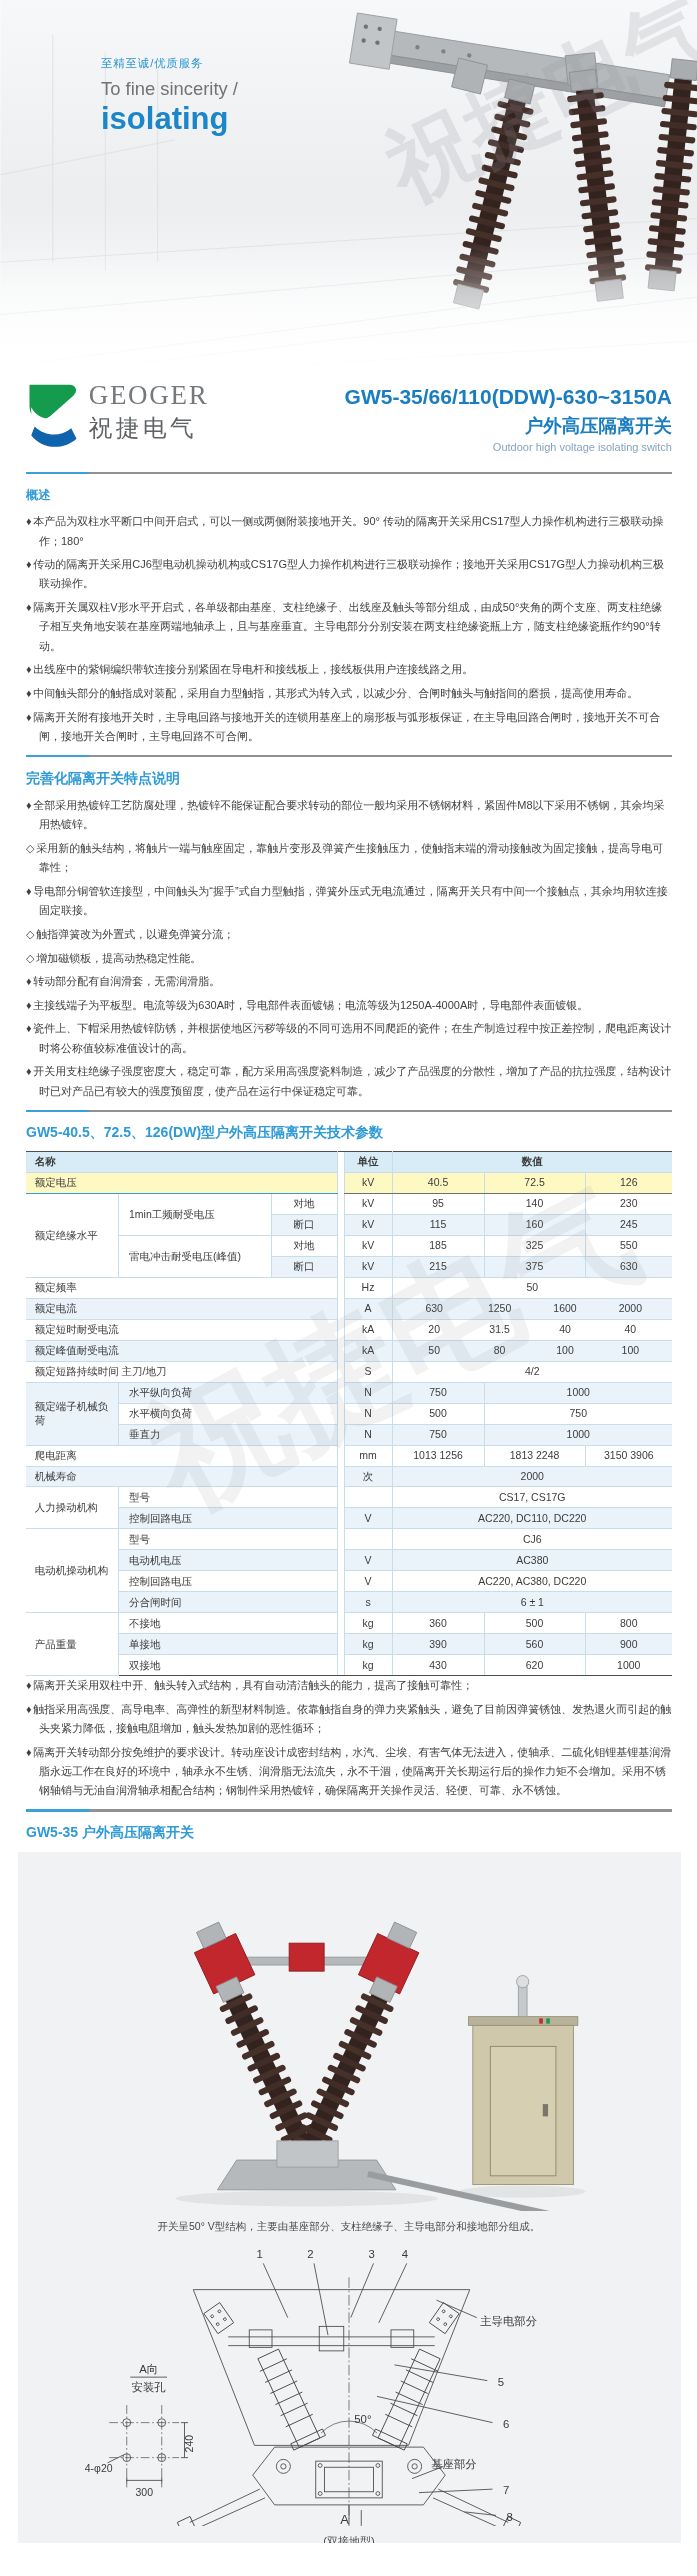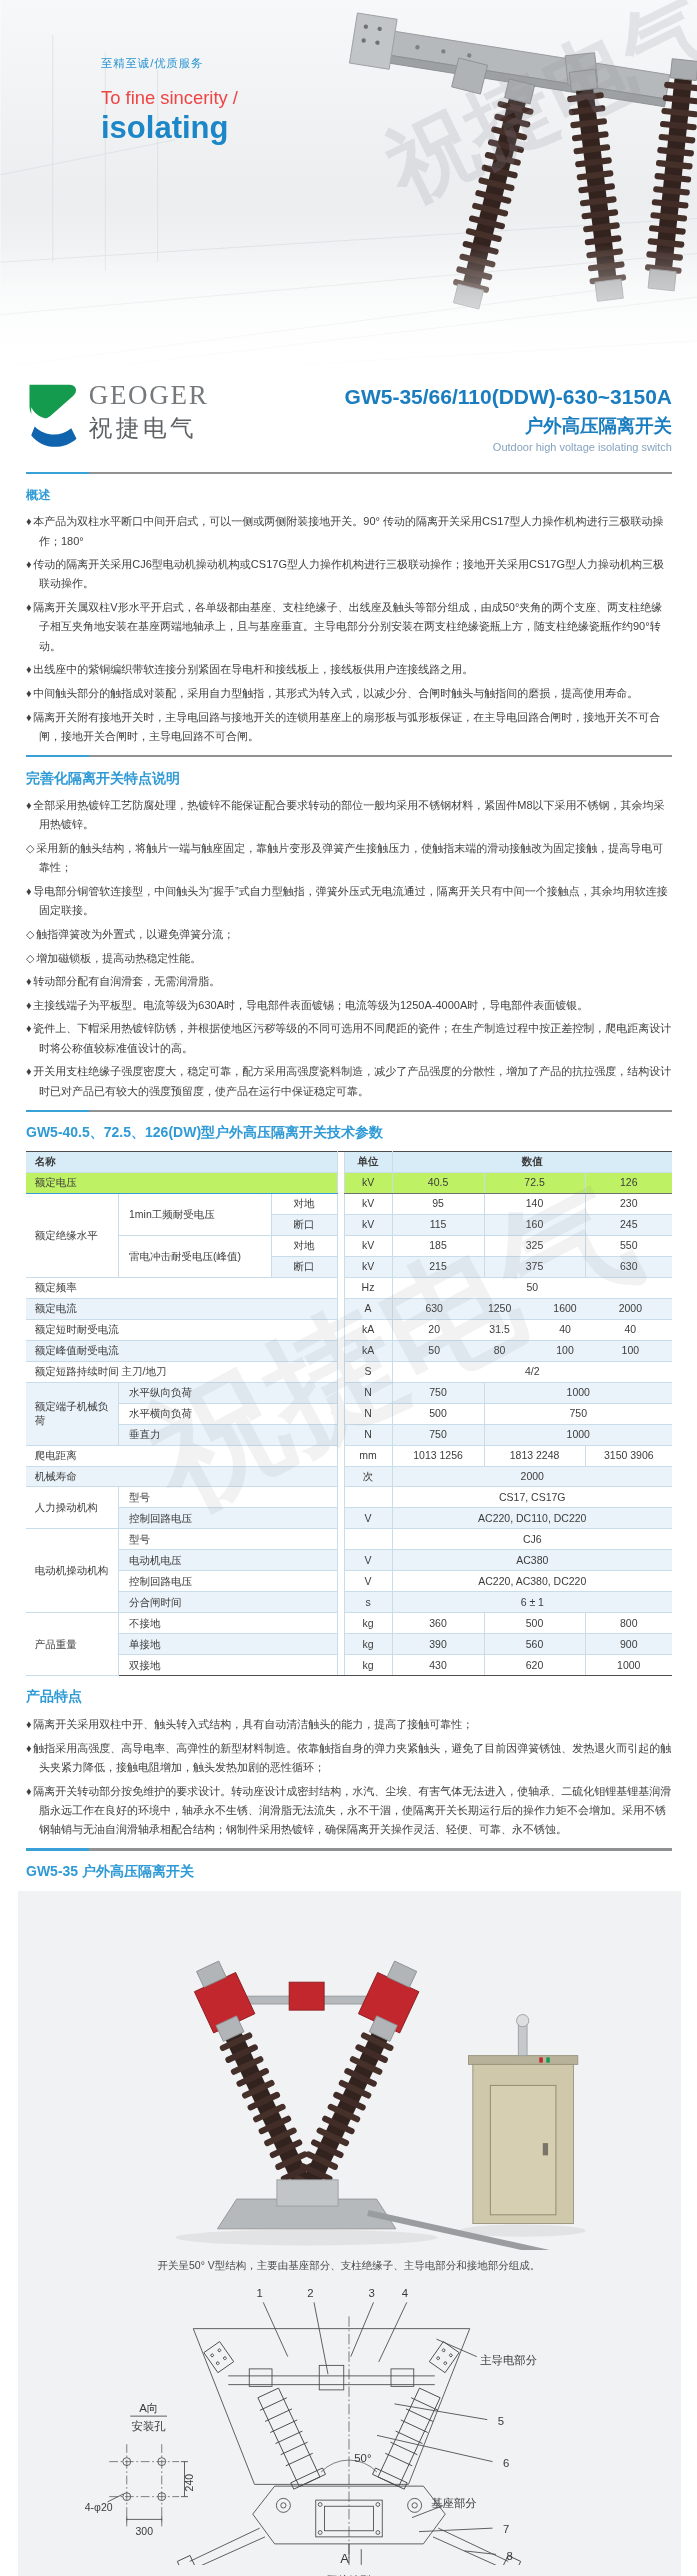--- a/index.html
+++ b/index.html
@@ -8,21 +8,21 @@
 
   
   .wm{position:absolute;white-space:nowrap;pointer-events:none;font-weight:bold;z-index:5;}
   #wm1{top:40px;left:376px;font-size:87px;color:rgba(148,152,158,0.20);transform:rotate(-26deg);}
   #wm2{top:1259px;left:131px;font-size:131px;color:rgba(128,132,138,0.10);transform:rotate(-28deg);}
 
   
   .hero{position:relative;width:698px;height:367px;overflow:hidden;}
   .slogan{position:absolute;left:101px;top:56px;z-index:6;}
   .slogan .cn{color:#2a95d2;font-size:11.4px;letter-spacing:0.9px;}
-  .slogan .en{color:#ef4444;font-size:18.4px;margin-top:16px;}
+  .slogan .en{color:#737373;font-size:18.4px;margin-top:7px;}
   .slogan .sv{color:#1b86c8;font-size:31px;font-weight:bold;line-height:1;margin-top:2.6px;}
 
   
   .brand{display:flex;align-items:flex-start;padding:14px 26px 5.2px 26px;}
   .logo-mark{width:54px;height:77px;flex:0 0 auto;}
   .logo-text{margin-left:8.7px;}
   .logo-text .geoger{font-family:"Liberation Serif","DejaVu Serif",serif;font-size:27px;color:#75797c;letter-spacing:1.7px;line-height:1.1;}
   .logo-text .cnname{font-size:23.6px;color:#5f6365;letter-spacing:3.5px;margin-top:1.7px;}
   .titles{margin-left:auto;text-align:right;padding-top:3.5px;}
   .titles .model{font-size:21px;font-weight:bold;color:#1a7dc0;}
@@ -42,21 +42,21 @@
 
   
   table.spec{border-collapse:collapse;width:645px;font-size:10.5px;color:#3c3c3c;table-layout:fixed;}
   table.spec td{border:0.9px solid #c9dcea;text-align:center;padding:1.7px 3.5px;height:16.6px;line-height:1.25;overflow:hidden;}
   table.spec tr td:first-child{border-left:none;}
   table.spec tr td:last-child{border-right:none;margin-left:42px;}
   table.spec td.n{text-align:left;padding-left:8.7px;}
   table.spec td.n2{text-align:left;padding-left:10.5px;}
   table.spec td.g{border:none;background:#fff !important;padding:0;}
   table.spec tr.hdr td{background:#d8ecf7;font-weight:bold;border-top:1.7px solid #4d4d4d;}
-  table.spec tr.grey td{background:#bef264;}
+  table.spec tr.grey td{background:#fef9c3;}
   table.spec tr.shade td{background:#eaf3fa;}
   table.spec td.bl{border-bottom:1.7px solid #3a9ad8;}
   table.spec td.dk{border-bottom:1.7px solid #6e7173;}
   table.spec tr:last-child td{border-bottom:1.7px solid #4d4d4d;}
   table.spec td.v4 span{display:inline-block;width:24%;}
 
   
   .panel{margin:10.5px 17.5px 0 17.5px;background:#f1f2f3;height:691px;position:relative;overflow:hidden;}
   .panel .caption{margin:5.2px 0 3.5px 140px;font-size:10.5px;color:#4a4a4a;}
   .diagram-wrap{text-align:center;margin-top:3.5px;}
@@ -380,21 +380,20 @@
             <td>kg</td>
             <td>430</td>
             <td>620</td>
             <td>1000</td>
           </tr>
         </tbody>
     </table>
   </div>
 
   <div class="sec">
-    <div class="sec-h lg">产品特点</div>
     <div class="bullets">
         <div class="bullet"><span class="marker">♦</span><span>隔离开关采用双柱中开、触头转入式结构，具有自动清洁触头的能力，提高了接触可靠性；</span></div>
         <div class="bullet"><span class="marker">♦</span><span>触指采用高强度、高导电率、高弹性的新型材料制造。依靠触指自身的弹力夹紧触头，避免了目前因弹簧锈蚀、发热退火而引起的触头夹紧力降低，接触电阻增加，触头发热加剧的恶性循环；</span></div>
         <div class="bullet"><span class="marker">♦</span><span>隔离开关转动部分按免维护的要求设计。转动座设计成密封结构，水汽、尘埃、有害气体无法进入，使轴承、二硫化钼锂基锂基润滑脂永远工作在良好的环境中，轴承永不生锈、润滑脂无法流失，永不干涸，使隔离开关长期运行后的操作力矩不会增加。采用不锈钢轴销与无油自润滑轴承相配合结构；钢制件采用热镀锌，确保隔离开关操作灵活、轻便、可靠、永不锈蚀。</span></div>
       </div>
   </div>
   <div class="divider"></div>
 
   <div class="sec">
     <div class="sec-h lg">GW5-35 户外高压隔离开关</div>

